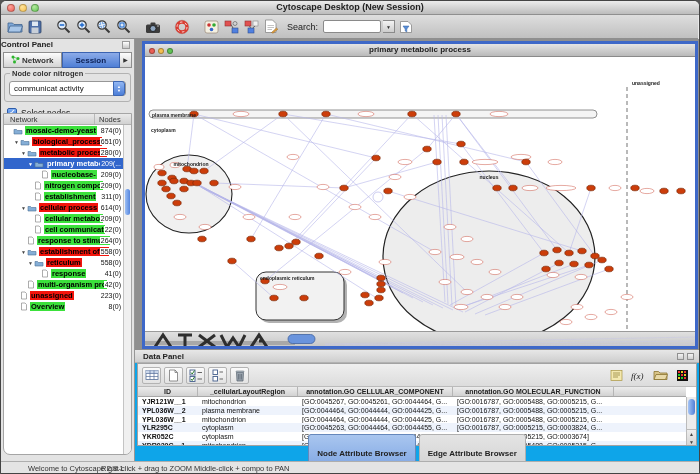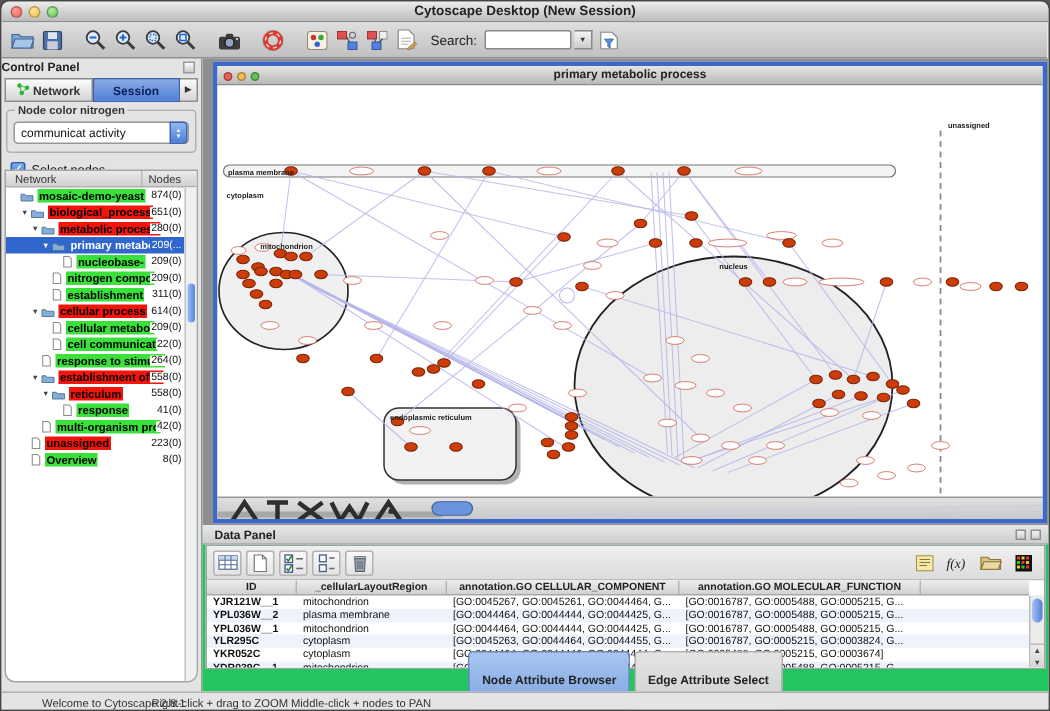--- a/index.html
+++ b/index.html
@@ -57,21 +57,21 @@
 .desktop{position:absolute;left:134px;top:38px;right:0;height:311px;background:#8f8f8f;z-index:10}
 .frame{position:absolute;left:7px;top:2px;right:1px;bottom:1px;border:3px solid #3e68c8;background:#fff;display:flex;flex-direction:column}
 .frame-titlebar{height:13px;background:linear-gradient(#e4e4e4,#b9b9b9);border-bottom:1px solid #8a8a8a;position:relative;flex:none}
 .ftl{position:absolute;top:3.5px;width:6px;height:6px;border-radius:50%;border:0.5px solid rgba(0,0,0,.3)}
 .ftl.r{left:4px;background:#ec5f55}.ftl.y{left:13px;background:#f5bf4f}.ftl.g{left:22px;background:#61c454}
 .frame-title{text-align:center;font-size:8px;font-weight:bold;line-height:12px;color:#222}
 .canvas{flex:1;position:relative;background:#fff;overflow:hidden}
 .canvas svg{position:absolute;left:0;top:0}
 .frame-strip{flex:none;height:15px;background:linear-gradient(#e0e0e0,#c8c8c8);border-top:1px solid #9a9a9a;position:relative;overflow:hidden}
 
-.data-panel{position:absolute;left:134px;top:349px;right:0;bottom:12px;background:#22c55e;z-index:20}
+.data-panel{position:absolute;left:134px;top:349px;right:0;bottom:12px;background:#0ea5e9;z-index:20}
 .dp-titlebar{height:13px;font-size:8px;font-weight:bold;color:#222;line-height:13px;padding-left:8px;background:linear-gradient(#e7e7e7,#cecece);border-bottom:1px solid #b2b2b2;position:relative}
 .dp-winicons{position:absolute;right:5px;top:3px;display:flex;gap:3px}
 .dp-winicon{width:7px;height:7px;border:1px solid #8f8f8f;background:linear-gradient(#f2f2f2,#cfcfcf)}
 .dp-body{position:absolute;top:13px;left:2px;right:2px;bottom:15px;background:#fbfbfb;border:1px solid #a2a2a2;display:flex;flex-direction:column}
 .dp-toolbar{height:23px;flex:none;display:flex;align-items:center;gap:3px;padding:0 4px;background:linear-gradient(#efefef,#dcdcdc);border-bottom:1px solid #bbb}
 .dp-tool{width:19px;height:17px;display:flex;align-items:center;justify-content:center;border:1px solid #b3b3b3;background:linear-gradient(#fafafa,#e3e3e3);border-radius:2px;flex:none}
 .dp-tool.plain{border-color:transparent;background:none}
 .dp-spacer{flex:1}
 .dp-table{flex:1;position:relative;overflow:hidden;background:#fff}
 .dp-thead{display:flex;height:10px;background:linear-gradient(#ececec,#d2d2d2);border-bottom:1px solid #a8a8a8;margin-right:10px}
@@ -758,23 +758,23 @@
           <div class="dp-vthumb"></div>
           <div class="dp-varrows">
               <div>▲</div>
               <div>▼</div>
             </div>
         </div>
       </div>
     </div>
     <div class="dp-tabs" id="dp-tabs">
         <div class="dp-tab selected">Node Attribute Browser</div>
-        <div class="dp-tab">Edge Attribute Select</div>
+        <div class="dp-tab">Edge Attribute Browser</div>
       </div>
   </div>
 
   <div class="status-bar" id="status-bar">
       <span>Welcome to Cytoscape 2.8.1</span>
       <span>Right-click + drag to ZOOM</span>
-      <span>Middle-click + nodes to PAN</span>
+      <span>Middle-click + compo to PAN</span>
     </div>
 
 </div>
 
 </body></html>

